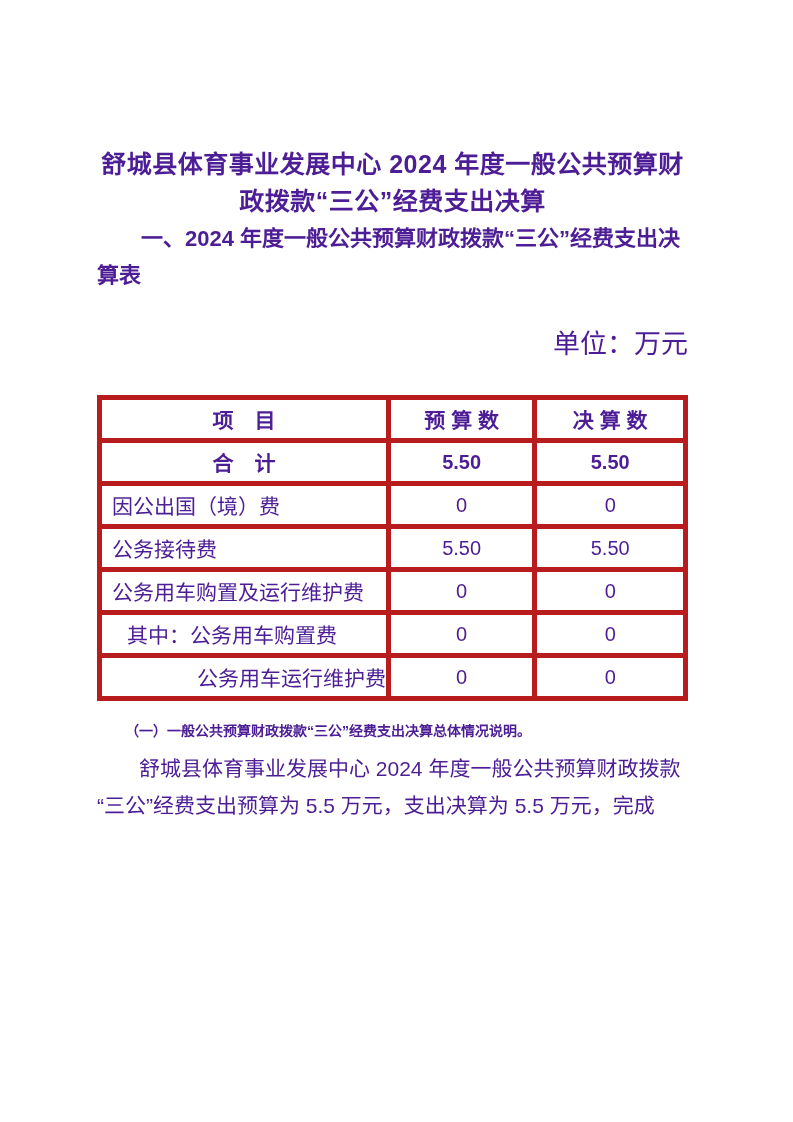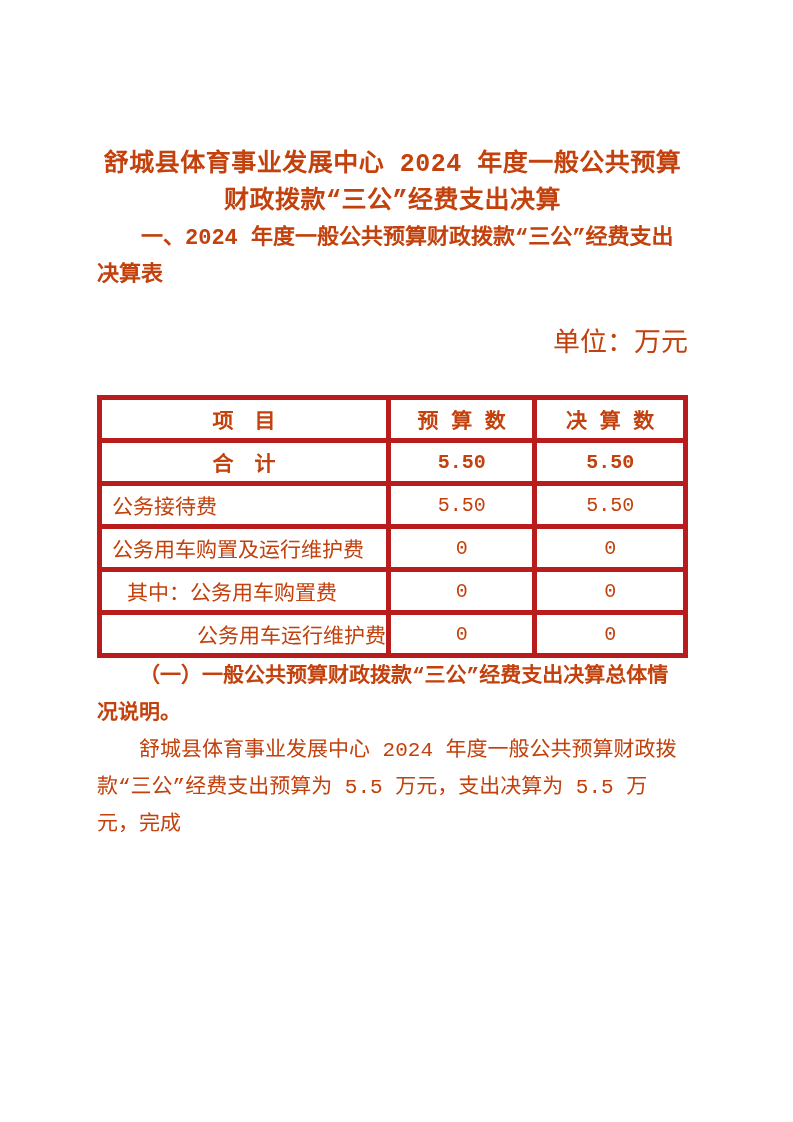--- a/index.html
+++ b/index.html
@@ -5,22 +5,22 @@
   html, body {
     margin: 0;
     padding: 0;
     background: #ffffff;
   }
   .page {
     position: relative;
     width: 793px;
     height: 1122px;
     background: #ffffff;
-    color: #c2410c;
-    font-family: Liberation Mono, monospace;
+    color: #4c1d95;
+    font-family: Liberation Sans, sans-serif;
     overflow: hidden;
   }
   .content {
     position: absolute;
     left: 97px;
     top: 0;
     width: 591px;
   }
   .doc-title {
     margin-top: 146px;
@@ -86,22 +86,22 @@
     text-align: justify;
   }
   .sec-heading-2 {
     margin-top: 1px;
     font-size: 21px;
     font-weight: bold;
     line-height: 37px;
     text-indent: 2em;
   }
   .sub-heading {
-    margin-top: 0;
-    font-size: 21px;
+    margin-top: 12px;
+    font-size: 14px;
     font-weight: bold;
     line-height: 37px;
     text-indent: 2em;
   }
   .body-paragraph {
     margin-top: 0;
     font-size: 21px;
     font-weight: normal;
     line-height: 37px;
     text-indent: 2em;
@@ -132,20 +132,25 @@
           <th>决 算 数</th>
         </tr>
       </thead>
       <tbody>
         <tr class="total-row">
           <td class="item-center">合　计</td>
           <td class="num-cell">5.50</td>
           <td class="num-cell">5.50</td>
         </tr>
         <tr>
+          <td class="item-cell">因公出国（境）费</td>
+          <td class="num-cell">0</td>
+          <td class="num-cell">0</td>
+        </tr>
+        <tr>
           <td class="item-cell">公务接待费</td>
           <td class="num-cell">5.50</td>
           <td class="num-cell">5.50</td>
         </tr>
         <tr>
           <td class="item-cell">公务用车购置及运行维护费</td>
           <td class="num-cell">0</td>
           <td class="num-cell">0</td>
         </tr>
         <tr>

